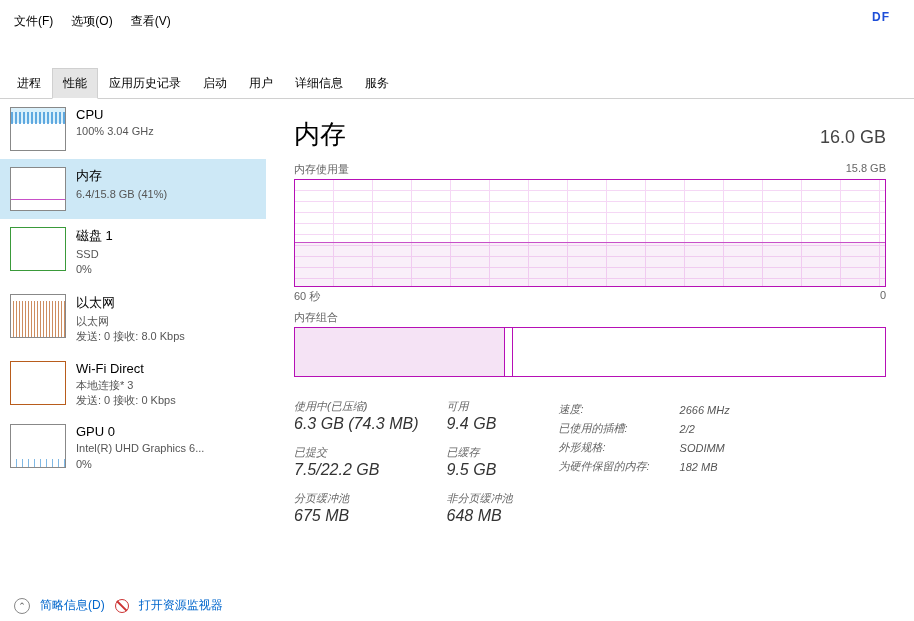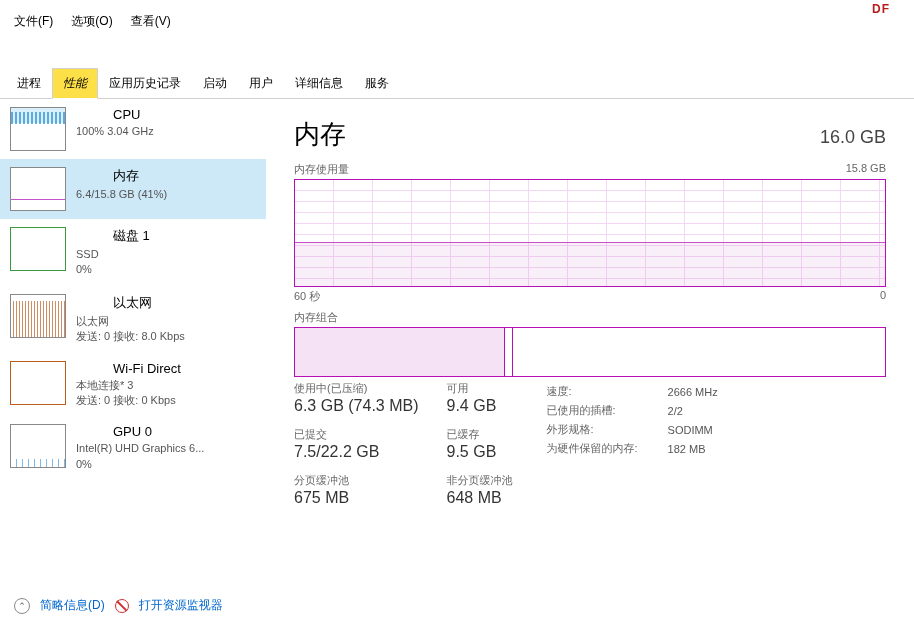--- a/index.html
+++ b/index.html
@@ -1,55 +1,55 @@
 <!DOCTYPE html>
 <html><head>
 <meta charset="utf-8">
 <style>
 * { margin: 0; padding: 0; box-sizing: border-box; font-family: "Microsoft YaHei", "Segoe UI", sans-serif; }
 body { background: #fff; font-size: 12px; color: #000; width: 914px; height: 621px; overflow: hidden; }
 
 .menubar { padding: 13px 14px; display: flex; gap: 18px; position: relative; }
 .menubar span { font-size: 12px; }
-.df { position: absolute; right: 24px; top: 2px; color: #b91c1c; font-size: 16px; font-weight: 600; letter-spacing: 1px; }
+.df { position: absolute; right: 24px; top: 10px; color: #1d4ed8; font-size: 16px; font-weight: 600; letter-spacing: 1px; }
 
 .tabs { display: flex; border-bottom: 1px solid #d0d0d0; padding-left: 6px; }
 .tab { padding: 6px 10px; font-size: 12px; cursor: pointer; border: 1px solid transparent; position: relative; bottom: -1px; margin-top: 24px; }
-.tab.active { border: 1px solid #d0d0d0; border-bottom: 1px solid #fff; background: #fde047; font-style: italic; }
+.tab.active { border: 1px solid #d0d0d0; border-bottom: 1px solid #fff; background: #e5e5e5; }
 
 .main { display: flex; height: 490px; }
 
 .sidebar { width: 266px; overflow-y: scroll; border-right: none; }
 .sidebar::-webkit-scrollbar { width: 16px; }
 .sidebar::-webkit-scrollbar-track { background: #f0f0f0; }
 .sidebar::-webkit-scrollbar-thumb { background: #c0c0c0; }
 
 .sb-item { display: flex; padding: 8px 10px; gap: 10px; cursor: pointer; }
 .sb-item.selected { background: #cde8f6; }
 .sb-thumb { width: 56px; height: 44px; border: 1px solid #888; position: relative; overflow: hidden; background: #fff; }
 .sb-info { flex: 1; }
-.sb-title { font-size: 13px; color: #000; margin-bottom: 2px; margin-left: 37px; }
+.sb-title { font-size: 13px; color: #000; margin-bottom: 2px; }
 .sb-line { font-size: 11px; color: #555; line-height: 1.4; }
 
 .detail { flex: 1; padding: 18px 28px 10px 28px; }
 .detail-header { display: flex; justify-content: space-between; align-items: baseline; }
 .detail-title { font-size: 26px; font-weight: 400; }
 .detail-total { font-size: 18px; color: #444; }
 
 .graph-label { font-size: 11px; color: #666; margin-top: 10px; display: flex; justify-content: space-between; }
 .graph { height: 108px; border: 1px solid #b60fb6; margin-top: 2px; position: relative; background: repeating-linear-gradient(to bottom, transparent, transparent 10px, #f5d7f5 10px, #f5d7f5 11px), repeating-linear-gradient(to right, transparent, transparent 38px, #f5d7f5 38px, #f5d7f5 39px); }
 .graph-fill { position: absolute; bottom: 0; left: 0; right: 0; height: 44px; background: rgba(200, 100, 200, 0.1); border-top: 1px solid #c850c8; }
 .graph-axis { display: flex; justify-content: space-between; font-size: 11px; color: #666; margin-top: 2px; }
 
 .comp-graph { height: 50px; border: 1px solid #b60fb6; margin-top: 2px; background: #fff; position: relative; }
 .comp-seg { position: absolute; top: 0; bottom: 0; }
 .comp-seg.a { left: 0; width: 210px; background: rgba(200, 100, 200, 0.18); border-right: 1px solid #b60fb6; }
 .comp-seg.b { left: 210px; width: 8px; border-right: 1px solid #b60fb6; }
 
-.stats { display: flex; margin-top: 4px; gap: 12px; }
+.stats { display: flex; margin-top: 22px; gap: 24px; font-style: italic; }
 .stats-left { display: grid; grid-template-columns: auto auto; column-gap: 28px; row-gap: 12px; }
 .stat-block { }
 .stat-label { font-size: 11px; color: #666; }
 .stat-big { font-size: 16px; color: #333; margin-top: 1px; }
 
 .stats-right { margin-left: 20px; }
 .stats-right table { font-size: 11px; color: #555; }
 .stats-right td { padding: 1px 0; }
 .stats-right td:first-child { color: #666; padding-right: 28px; }
 

